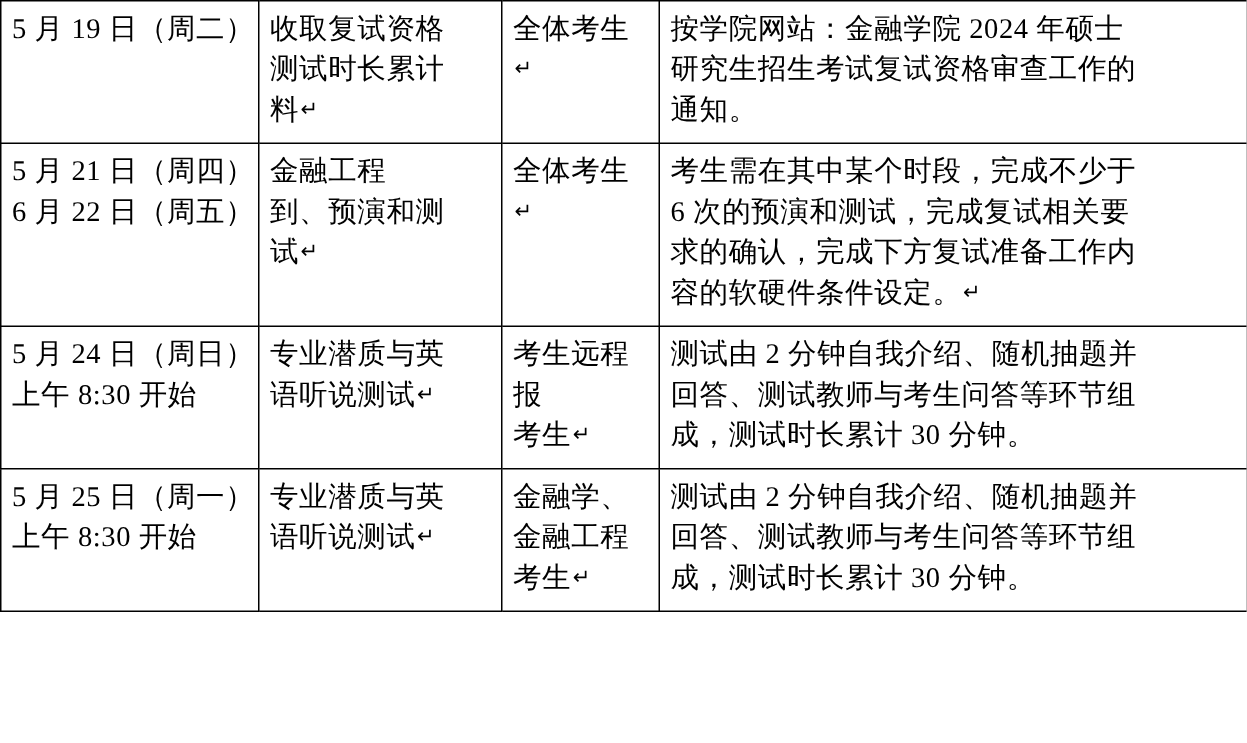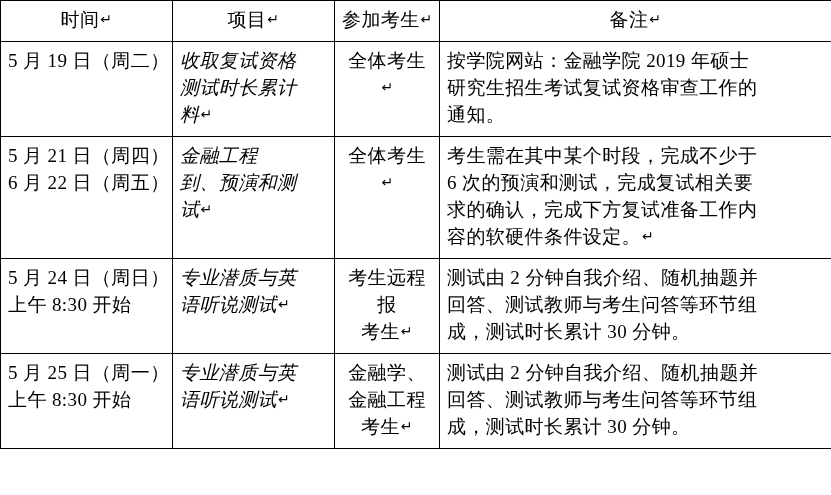--- a/index.html
+++ b/index.html
@@ -60,25 +60,23 @@
   }
   td.time-cell {
     vertical-align: middle;
     font-size: 19px;
     padding-left: 5px;
     padding-right: 3px;
   }
   td.cand-cell {
     vertical-align: middle;
     padding-left: 6px;
-    text-align: center;
   }
   td.item-cell {
     letter-spacing: 1.1px;
-    font-style: italic;
   }
   td.note-cell {
     letter-spacing: 0.3px;
     text-align: justify;
     text-justify: inter-ideograph;
   }
   .line { display: block; }
   .nowrap { white-space: nowrap; font-family: Liberation Serif, serif; }
 </style>
 </head>
@@ -86,49 +84,35 @@
 
 <div class="page">
   <table class="schedule">
     <colgroup>
       <col class="c-time">
       <col class="c-item">
       <col class="c-cand">
       <col class="c-note">
     </colgroup>
     <tbody>
-      <tr class="hdr">
-        <td>
-          <span class="cell-inner"><span>时间</span><span class="cr">↵</span></span>
-        </td>
-        <td>
-          <span class="cell-inner"><span>项目</span><span class="cr">↵</span></span>
-        </td>
-        <td>
-          <span class="cell-inner"><span>参加考生</span><span class="cr">↵</span></span>
-        </td>
-        <td>
-          <span class="cell-inner"><span>备注</span><span class="cr">↵</span></span>
-        </td>
-      </tr>
 
       <tr>
         <td class="time-cell">
           <span class="line nowrap">5 月 19 日（周二）</span>
         </td>
         <td class="item-cell">
           <span class="line">收取复试资格</span>
           <span class="line">测试时长累计</span>
           <span class="line"><span>料</span><span class="cr">↵</span></span>
         </td>
         <td class="cand-cell">
           <span class="line"><span>全体考生</span><span class="cr">↵</span></span>
         </td>
         <td class="note-cell">
-          <span class="line">按学院网站：金融学院 2019 年硕士</span>
+          <span class="line">按学院网站：金融学院 2024 年硕士</span>
           <span class="line">研究生招生考试复试资格审查工作的</span>
           <span class="line"><span>通知。</span></span>
         </td>
       </tr>
 
       <tr>
         <td class="time-cell">
           <span class="line nowrap">5 月 21 日（周四）</span>
           <span class="line nowrap">6 月 22 日（周五）</span>
         </td>

